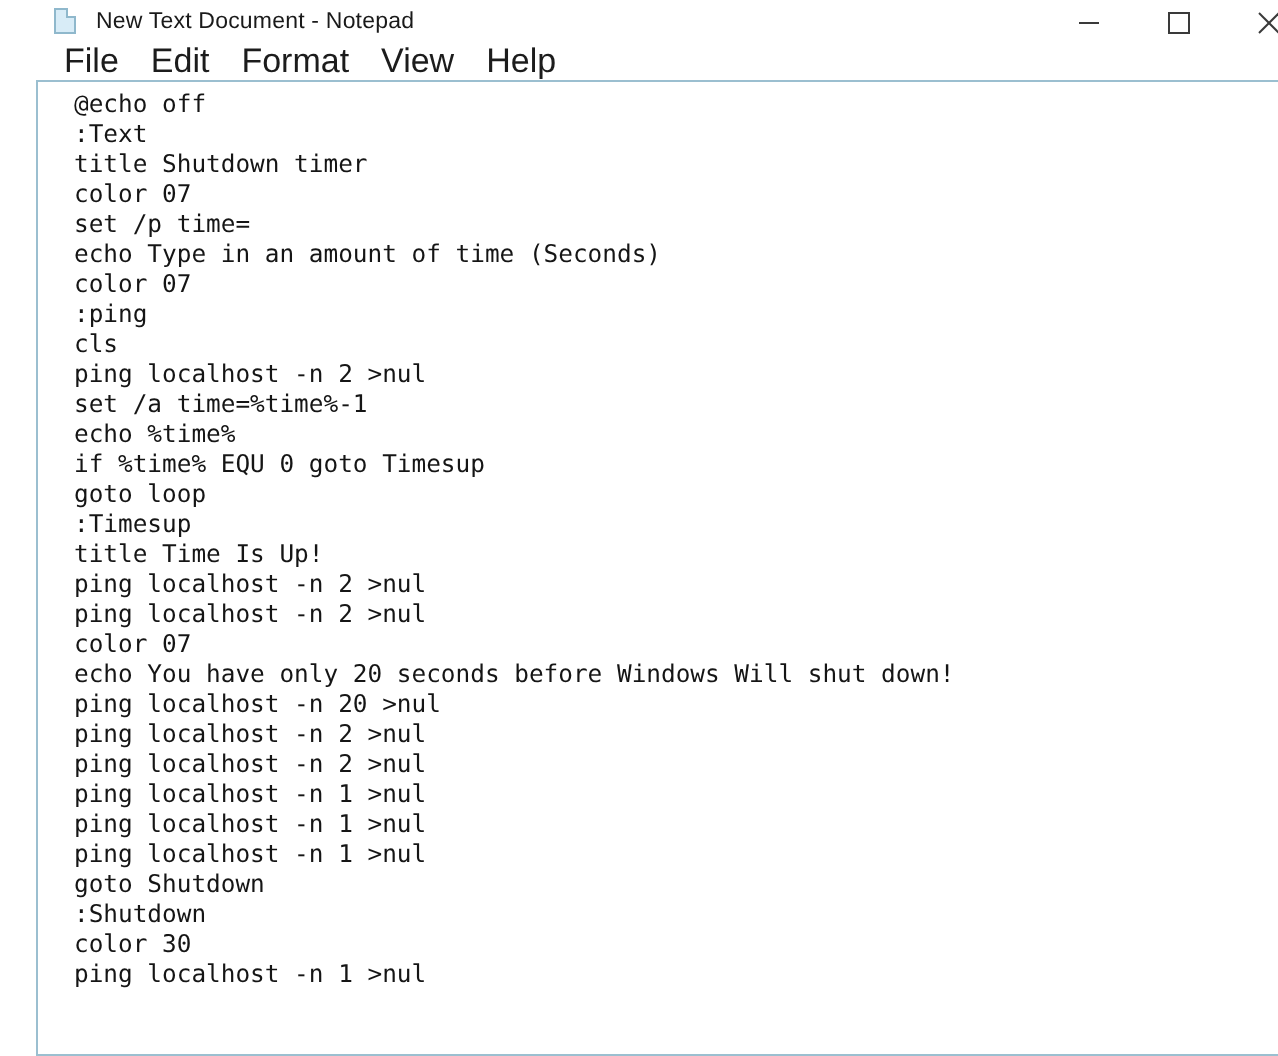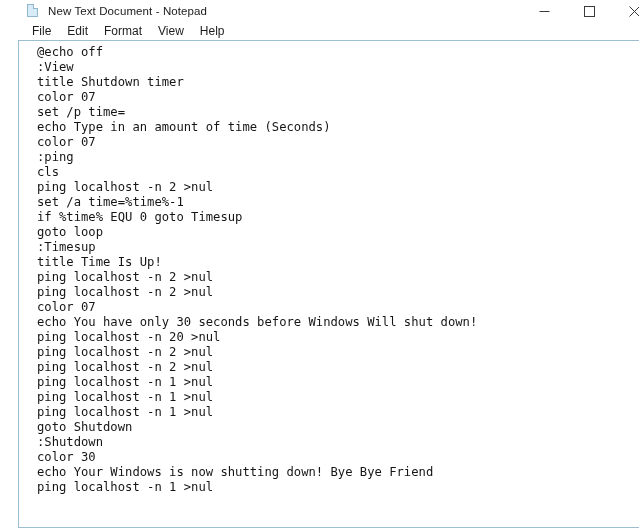--- a/index.html
+++ b/index.html
@@ -93,21 +93,21 @@
   .menubar {
     height: 18px;
     min-height: 18px;
     display: flex;
     align-items: center;
     padding-left: 6px;
     background: #ffffff;
     box-sizing: border-box;
   }
   .menu-item {
-    font-size: 12px;
+    font-size: 17px;
     color: #1c1c1c;
     padding: 0 8px;
     line-height: 18px;
     white-space: nowrap;
     cursor: default;
   }
 
   
   .editor-wrap {
     flex: 1 1 auto;
@@ -204,48 +204,48 @@
     <div class="menu-item">File</div>
     <div class="menu-item">Edit</div>
     <div class="menu-item">Format</div>
     <div class="menu-item">View</div>
     <div class="menu-item">Help</div>
   </div>
 
   <div class="editor-wrap">
     <div class="text-area" id="text-area">
         <div class="code-line">@echo off</div>
-        <div class="code-line">:View</div>
+        <div class="code-line">:Text</div>
         <div class="code-line">title Shutdown timer</div>
         <div class="code-line">color 07</div>
         <div class="code-line">set /p time=</div>
         <div class="code-line">echo Type in an amount of time (Seconds)</div>
         <div class="code-line">color 07</div>
         <div class="code-line">:ping</div>
         <div class="code-line">cls</div>
         <div class="code-line">ping localhost -n 2 &gt;nul</div>
         <div class="code-line">set /a time=%time%-1</div>
+        <div class="code-line">echo %time%</div>
         <div class="code-line">if %time% EQU 0 goto Timesup</div>
         <div class="code-line">goto loop</div>
         <div class="code-line">:Timesup</div>
         <div class="code-line">title Time Is Up!</div>
         <div class="code-line">ping localhost -n 2 &gt;nul</div>
         <div class="code-line">ping localhost -n 2 &gt;nul</div>
         <div class="code-line">color 07</div>
-        <div class="code-line">echo You have only 30 seconds before Windows Will shut down!</div>
+        <div class="code-line">echo You have only 20 seconds before Windows Will shut down!</div>
         <div class="code-line">ping localhost -n 20 &gt;nul</div>
         <div class="code-line">ping localhost -n 2 &gt;nul</div>
         <div class="code-line">ping localhost -n 2 &gt;nul</div>
         <div class="code-line">ping localhost -n 1 &gt;nul</div>
         <div class="code-line">ping localhost -n 1 &gt;nul</div>
         <div class="code-line">ping localhost -n 1 &gt;nul</div>
         <div class="code-line">goto Shutdown</div>
         <div class="code-line">:Shutdown</div>
         <div class="code-line">color 30</div>
-        <div class="code-line">echo Your Windows is now shutting down! Bye Bye Friend</div>
         <div class="code-line">ping localhost -n 1 &gt;nul</div>
       </div>
 
     <div class="scrollbar">
       <div class="sb-arrow">
         <svg width="7" height="5" viewBox="0 0 7 5">
           <polygon points="3.5,0.5 6.5,4.5 0.5,4.5" fill="#b9b9b9"></polygon>
         </svg>
       </div>
       <div class="sb-track">

